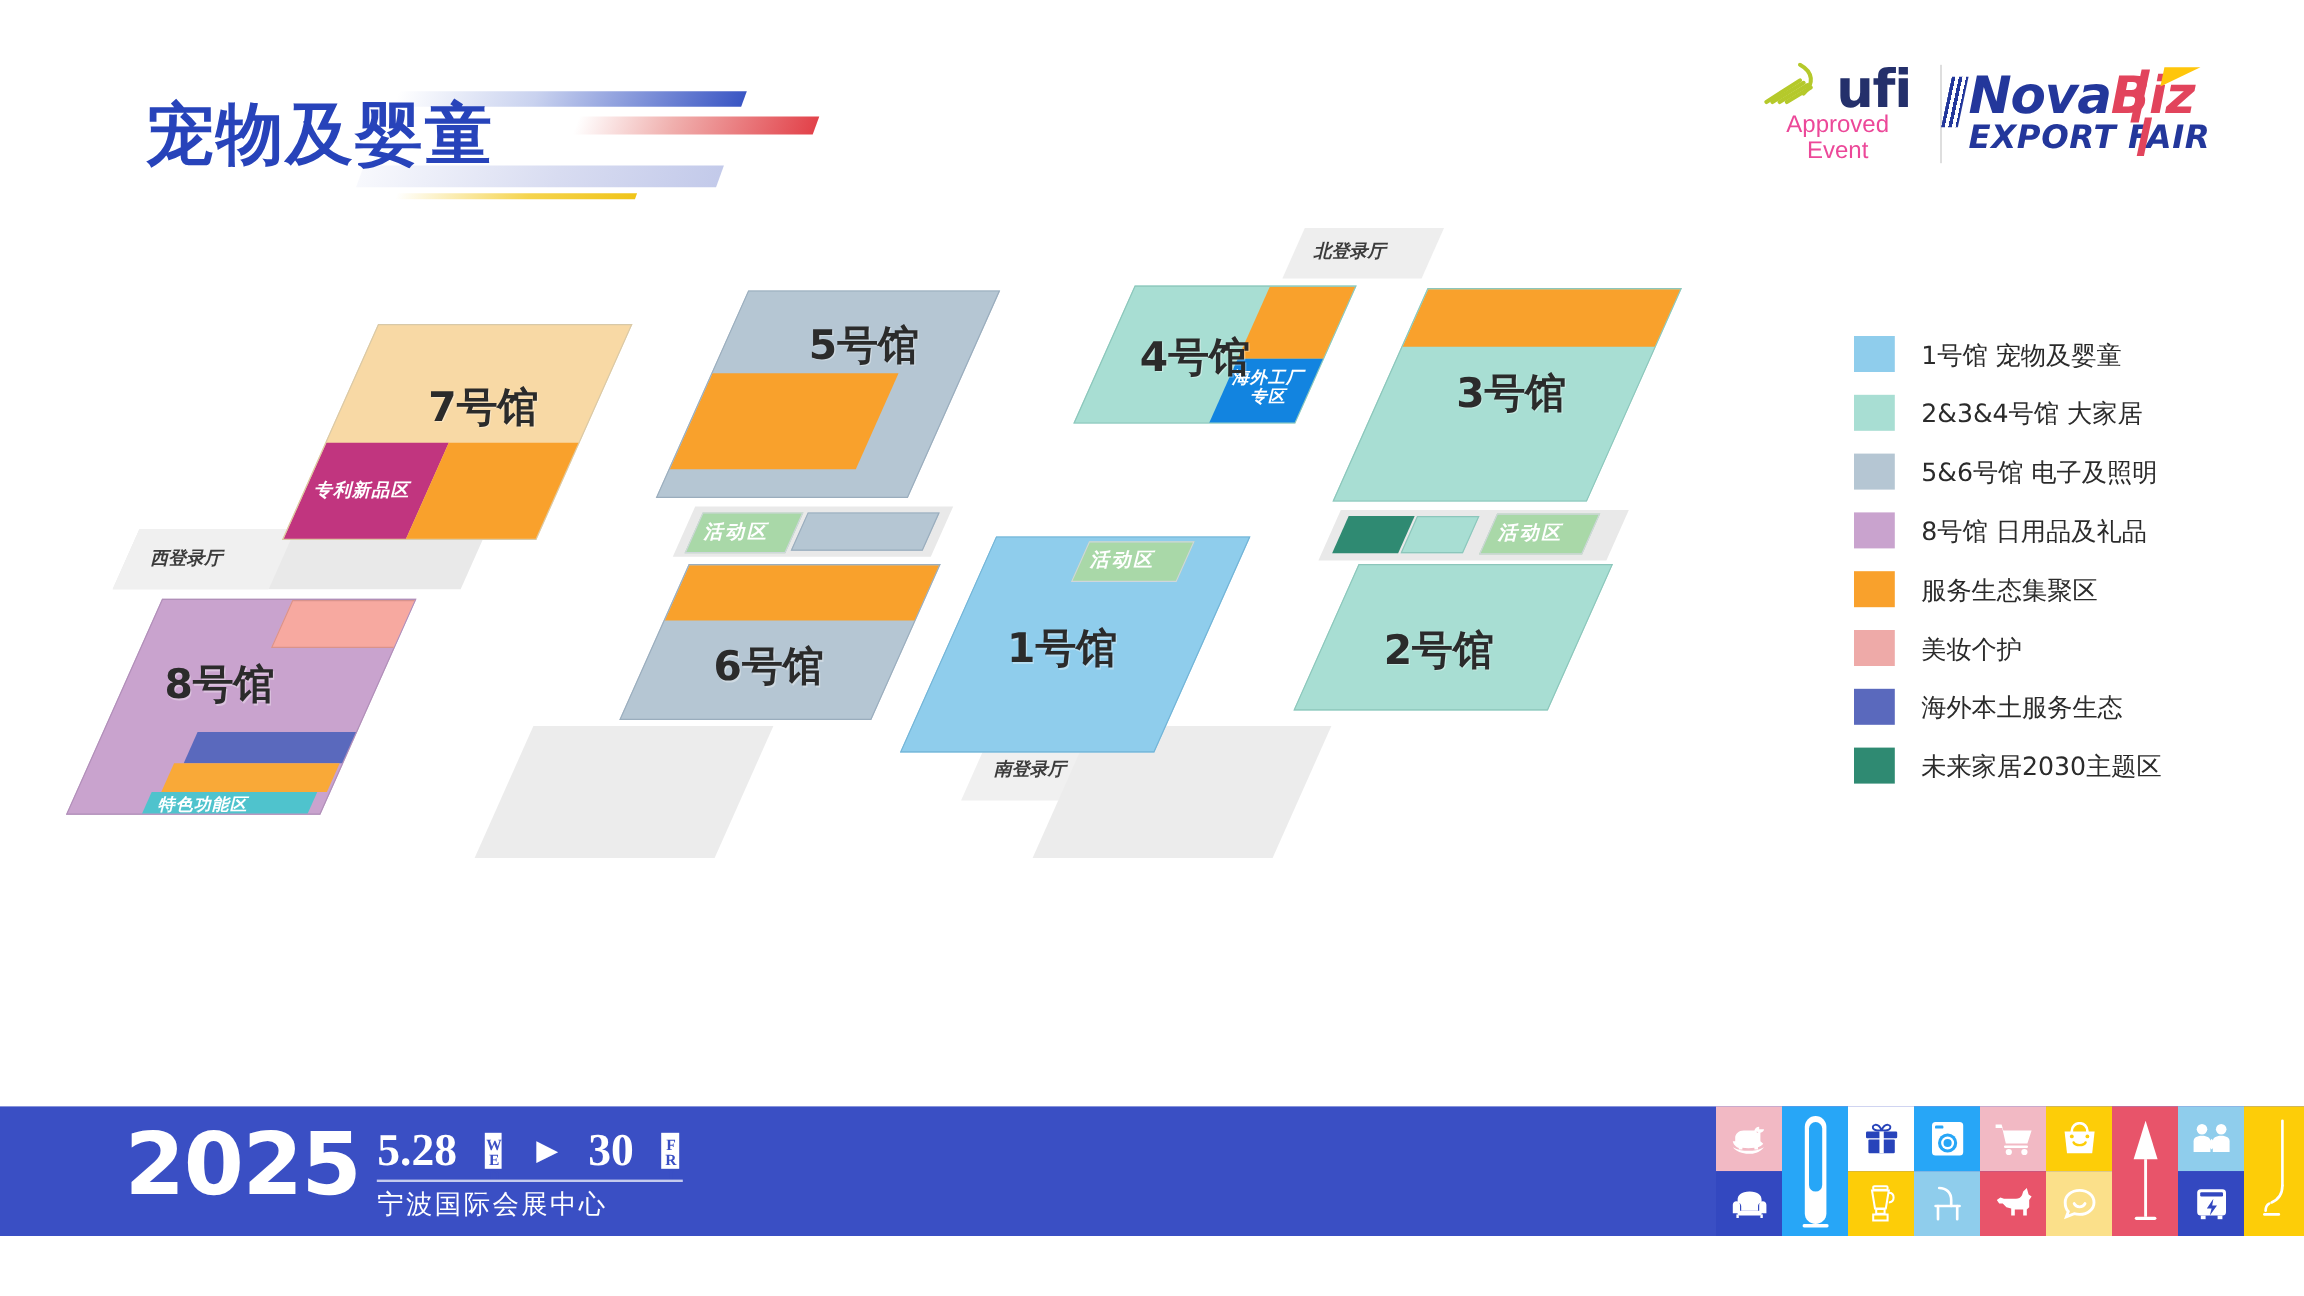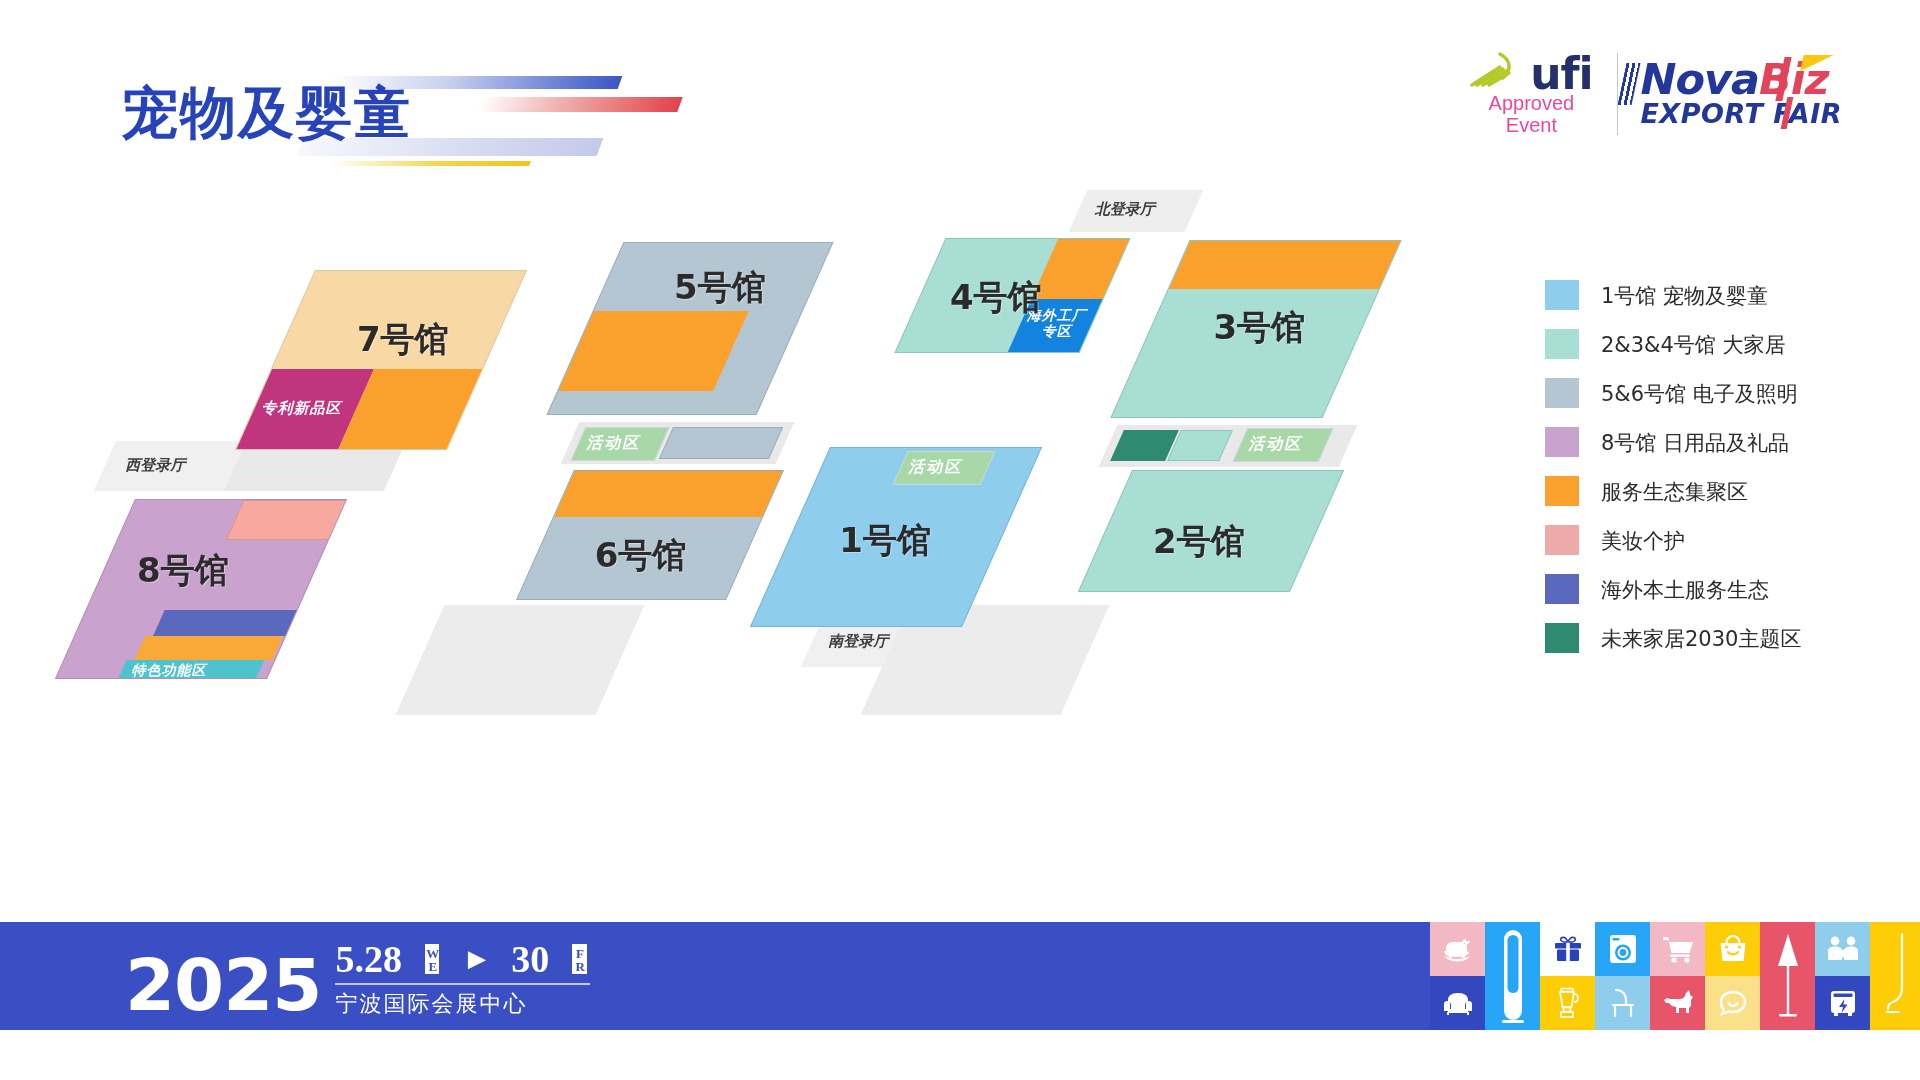--- a/index.html
+++ b/index.html
@@ -84,21 +84,21 @@
 
   
   #legend{position:absolute;left:1545px;top:280px;width:360px;}
   .leg-row{display:flex;align-items:flex-end;margin-bottom:19px;height:30px;}
   .leg-sw{width:34px;height:30px;flex:0 0 34px;}
   .leg-tx{margin-left:22px;font-size:21px;color:#2b2b2b;white-space:nowrap;
     font-family:"DejaVu Sans","Liberation Sans",sans-serif;}
 
   
   #banner{position:absolute;left:0;top:922px;width:1920px;height:108px;background:#3a4fc4;}
-  .ban-inner{position:absolute;left:125px;top:14px;display:flex;align-items:flex-end;}
+  .ban-inner{position:absolute;left:104px;top:14px;display:flex;align-items:flex-start;}
   .year{font-size:72px;font-weight:bold;color:#ffffff;line-height:0.95;letter-spacing:-1px;
     font-family:"DejaVu Sans","Liberation Sans",sans-serif;}
   .dates{margin-left:14px;margin-top:4px;}
   .dates-top{display:flex;align-items:center;font-size:38px;font-weight:bold;color:#ffffff;line-height:1;
     font-family:Liberation Serif, serif;gap:20px;}
   .daybox{display:inline-block;background:#ffffff;color:#3a4fc4;font-size:13px;font-weight:bold;
     padding:2px 2px;margin:0 3px;writing-mode:vertical-rl;text-orientation:upright;
     letter-spacing:-2px;line-height:0.8;height:30px;box-sizing:border-box;}
   .arrow{margin:0 6px;font-size:22px;color:#fff;}
   .venue-line{height:2px;background:#ffffff;opacity:0.7;margin:5px 0 4px 0;}

